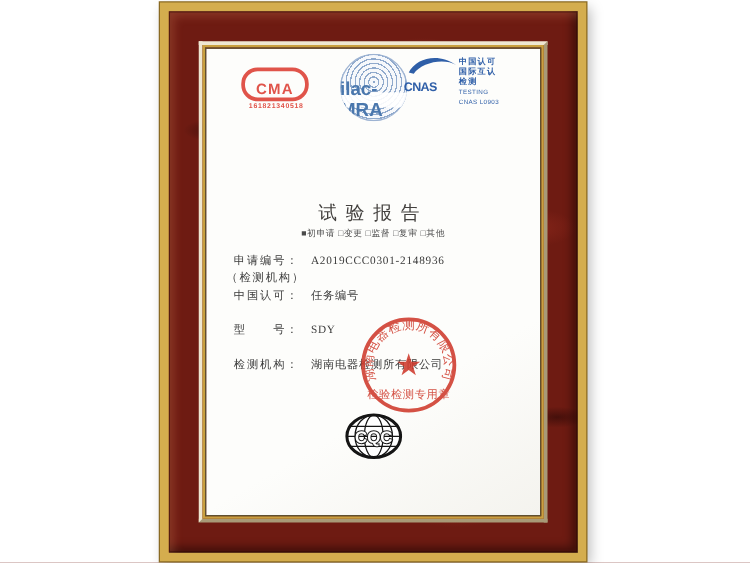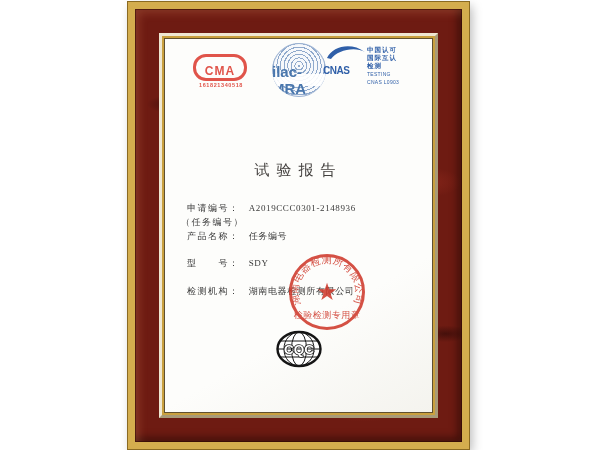--- a/index.html
+++ b/index.html
@@ -114,30 +114,31 @@
           <div class="accred">
             <div class="zh">中国认可</div>
             <div class="zh">国际互认</div>
             <div class="zh">检测</div>
             <div class="en">TESTING</div>
             <div class="en">CNAS L0903</div>
           </div>
 
           <div class="subtitle">试验报告</div>
 
+          <div class="checkrow">■初申请  □变更  □监督  □复审  □其他</div>
 
           <div class="field f1">
             <span class="lbl">申请编号：</span>
             <span class="val">A2019CCC0301-2148936</span>
           </div>
           <div class="field f2">
-            <span class="lbl">（任务编号）</span>
+            <span class="lbl">（检测机构）</span>
           </div>
           <div class="field f3">
-            <span class="lbl">产品名称：</span>
+            <span class="lbl">中国认可：</span>
             <span class="val">任务编号</span>
           </div>
           <div class="field f4">
             <span class="lbl">型　　号：</span>
             <span class="val">SDY</span>
           </div>
           <div class="field f5">
             <span class="lbl">检测机构：</span>
             <span class="val">湖南电器检测所有限公司</span>
           </div>

